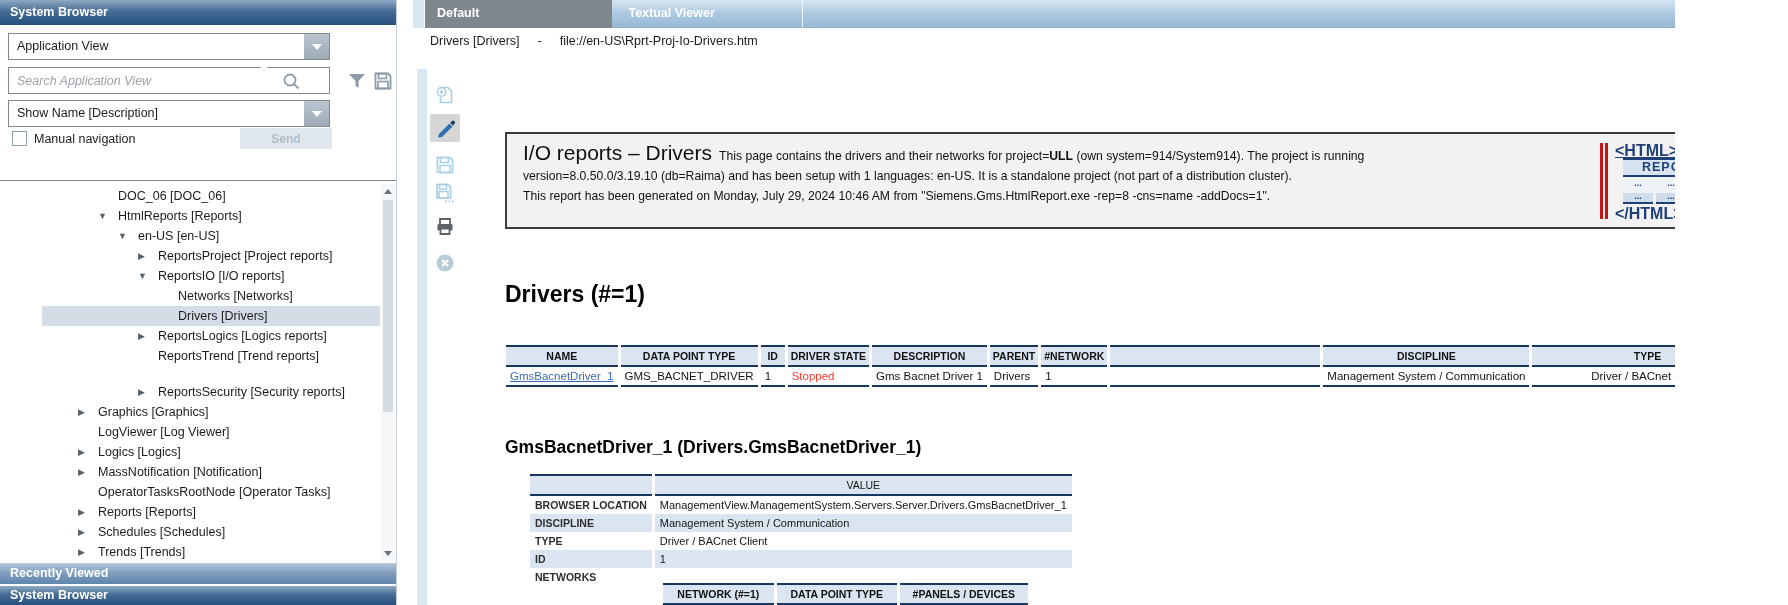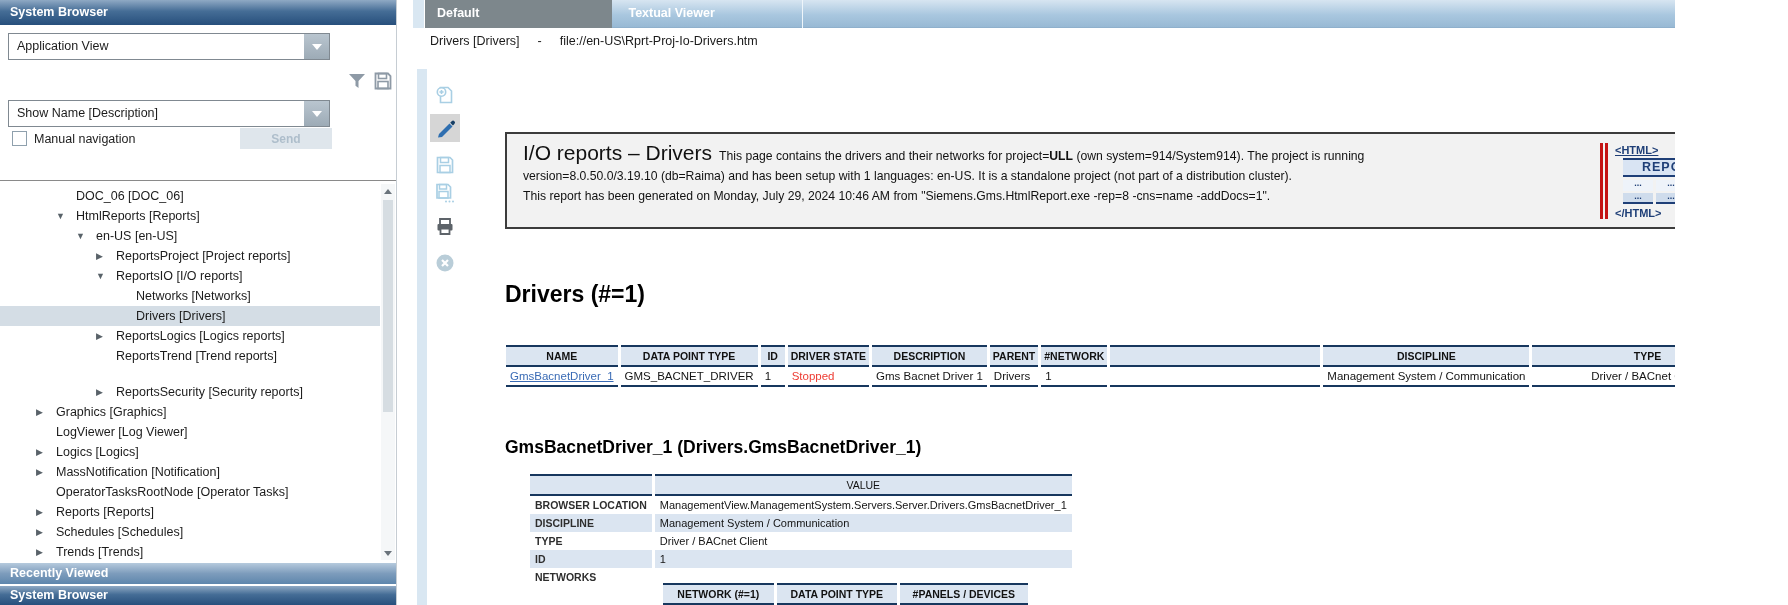--- a/index.html
+++ b/index.html
@@ -20,21 +20,21 @@
   .search-box input { border:none; outline:none; width:250px; height:100%; padding-left:8px; font-size:12.5px; font-family:inherit; color:#333; }
   .search-box input::placeholder { font-style:italic; color:#9aa3ab; }
   .mag-icon { position:absolute; right:28px; top:3px; }
   .filter-icon { position:absolute; left:346px; top:70px; }
   .saveview-icon { position:absolute; left:372px; top:70px; }
   .checkbox { position:absolute; left:12px; top:131px; width:15px; height:15px; border:1px solid #8fa0ad; background:#fff; }
   .manual-label { position:absolute; left:34px; top:132px; font-size:12.5px; color:#1c1c1c; }
   .send-btn { position:absolute; left:240px; top:128px; width:92px; height:21px; background:#dfe6ec; color:#aebecb;
     font-weight:bold; font-size:12px; border:none; font-family:inherit; }
   .divider { position:absolute; left:0; top:180px; width:100%; border-top:1px solid #8a8a8a; }
-  .tree { position:absolute; left:0; top:186px; width:380px; }
+  .tree { position:absolute; left:0; top:186px; width:380px;padding-left:42px; }
   .tree-row { height:20px; display:flex; align-items:center; font-size:12.5px; color:#1c1c1c; white-space:nowrap; }
   .tree-row .arrow { display:inline-block; width:20px; font-size:9px; color:#596269; }
   .tree-row.arrow-open .arrow::before { content:"▼"; }
   .tree-row.arrow-closed .arrow::before { content:"▶"; }
   .tree-row.selected { background:#d4dde5; }
   .tree-sb { position:absolute; right:1px; top:184px; width:14px; height:376px; background:#f5f7f8; }
   .sb-up, .sb-dn { position:absolute; left:0; width:14px; height:14px; display:flex; align-items:center; justify-content:center; }
   .sb-up { top:0; } .sb-dn { bottom:0; }
   .tri-up { border-left:4px solid transparent; border-right:4px solid transparent; border-bottom:5px solid #6a737b; }
   .tri-dn { border-left:4px solid transparent; border-right:4px solid transparent; border-top:5px solid #6a737b; }
@@ -65,21 +65,21 @@
   .tbtn { position:absolute; left:33px; width:30px; height:28px; border:none; background:transparent;
     display:flex; align-items:center; justify-content:center; }
   .tbtn.active { background:#d6d6d6; }
 
   .intro-box { position:absolute; left:108px; top:63px; width:1228px; height:97px; border:2px solid #3c3c3c; background:#f2f2f2; }
   .intro-text { position:absolute; left:16px; top:9px; width:905px; font-size:12.2px; line-height:20px; color:#111; }
   .intro-title { font-size:21px; margin-right:7px; }
   .logo { position:absolute; right:12px; top:9px; display:flex; }
   .logo-bars { display:flex; margin-right:5px; }
   .logo-bars i { display:block; width:3px; height:76px; background:#c41414; margin-right:2px; }
-  .logo-tag { color:#1f3f77; font-weight:bold; font-size:11px; line-height:15px; }
+  .logo-tag { color:#1f3f77; font-weight:bold; font-size:16px; line-height:15px; }
   .logo-tag.open { text-decoration:underline; }
   .logo-report { width:96px; margin-left:8px; border-top:2px solid #1f3f77; border-bottom:2px solid #1f3f77;
     background:#d9e4f3; text-align:center; font-weight:bold; font-size:12.5px; color:#1f3f77; letter-spacing:1px; line-height:15px; }
   .logo-grid { display:grid; grid-template-columns:repeat(3,30px); gap:2px 3px; margin:3px 0 2px 8px; }
   .logo-cell { height:11px; background:#eef3fa; color:#1f3f77; font-weight:bold; font-size:9px; text-align:center; line-height:7px; }
   .logo-grid .logo-cell:nth-child(n+4) { background:#cfdcec; border-bottom:2px solid #1f3f77; }
 
   .h1 { position:absolute; left:108px; top:212px; font-size:23px; font-weight:bold; color:#000; }
   .h2 { position:absolute; left:108px; top:368px; font-size:17.5px; font-weight:bold; color:#000; }
 
@@ -122,20 +122,28 @@
 <div class="app">
 
   <aside class="left-panel">
     <div class="lp-title">System Browser</div>
 
     <div class="combo combo-view">
       <span>Application View</span>
       <span class="cbtn"></span>
     </div>
 
+    <div class="search-box">
+      <input type="text" placeholder="Search Application View" style="">
+      <svg class="mag-icon" width="20" height="20" viewBox="0 0 20 20">
+        <circle cx="9" cy="9" r="5.5" fill="none" stroke="#8e9aa6" stroke-width="1.8"></circle>
+        <line x1="13" y1="13" x2="17.5" y2="17.5" stroke="#8e9aa6" stroke-width="1.8"></line>
+      </svg>
+      <span class="cbtn"></span>
+    </div>
     <svg class="filter-icon" width="22" height="22" viewBox="0 0 22 22">
       <path d="M3 4 h16 l-6.5 7 v7 l-3-2.2 v-4.8 z" fill="#8e9aa6"></path>
     </svg>
     <svg class="saveview-icon" width="22" height="22" viewBox="0 0 22 22">
       <path d="M3.5 3.5 h12.5 l2.5 2.5 v12.5 h-15 z" fill="none" stroke="#8e9aa6" stroke-width="1.8"></path>
       <rect x="6.5" y="3.5" width="8" height="5" fill="none" stroke="#8e9aa6" stroke-width="1.6"></rect>
       <rect x="6" y="11.5" width="10" height="7" fill="none" stroke="#8e9aa6" stroke-width="1.6"></rect>
     </svg>
 
     <div class="combo combo-mode">

